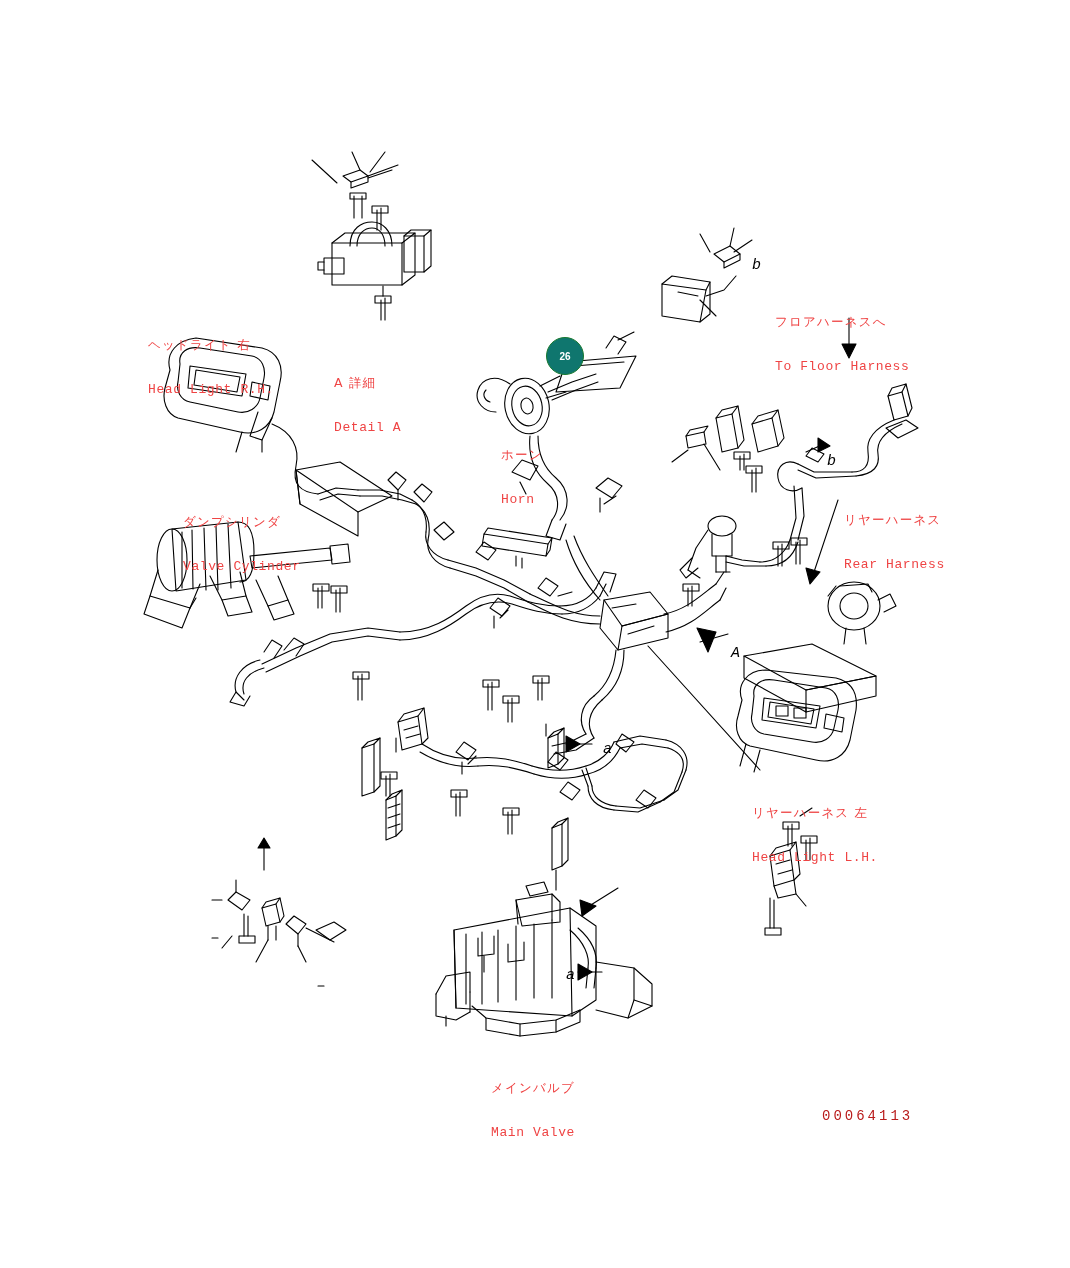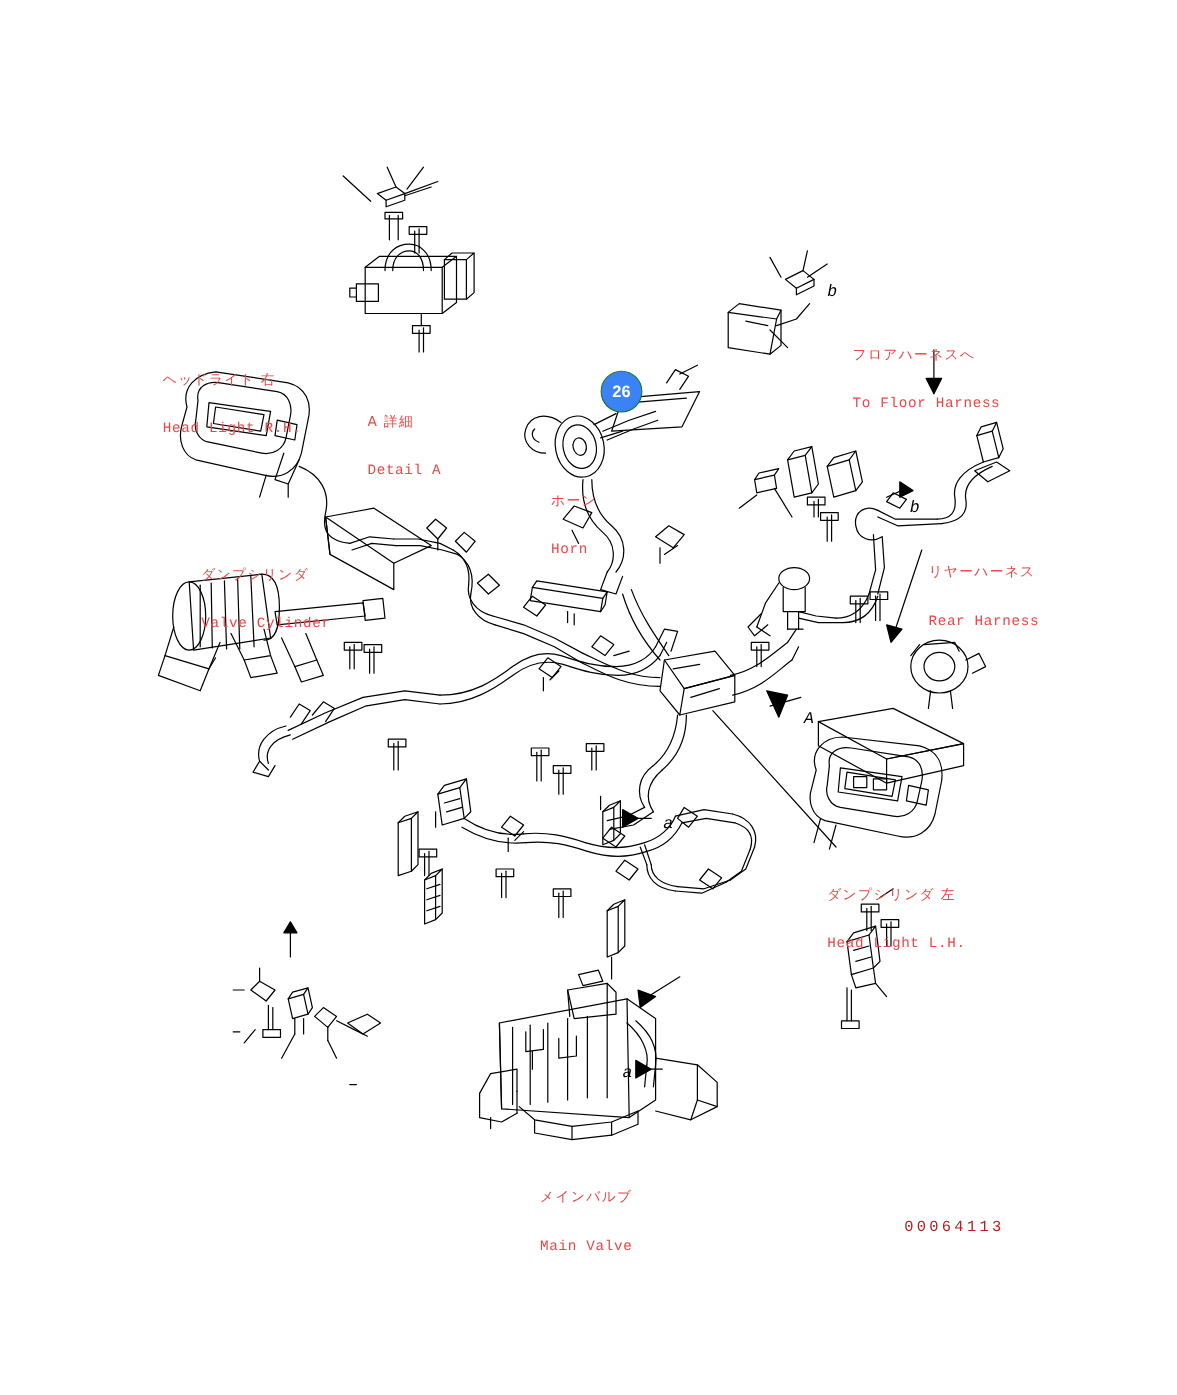--- a/index.html
+++ b/index.html
@@ -48,24 +48,24 @@
     font-family: "Liberation Mono", "DejaVu Sans Mono", monospace;
     font-size: 15px;
     font-style: italic;
     color: #000000;
   }
   .badge {
     position: absolute;
     width: 38px;
     height: 38px;
     border-radius: 50%;
-    background: #3b82f6;
+    background: #0f766e;
     color: #ffffff;
     font-family: "Liberation Sans", sans-serif;
-    font-size: 15px;
+    font-size: 10px;
     font-weight: bold;
     display: flex;
     align-items: center;
     justify-content: center;
     box-sizing: border-box;
     border: 1px solid #17792f;
   }
   .drawing-no {
     position: absolute;
     font-family: "Liberation Mono", "DejaVu Sans Mono", monospace;
@@ -566,21 +566,21 @@
     <span class="jp">リヤーハーネス</span>
     <span class="en">Rear Harness</span>
   </div>
 
   <div class="lbl" style="left:183px; top:484px;">
     <span class="jp">ダンプシリンダ</span>
     <span class="en">Valve Cylinder</span>
   </div>
 
   <div class="lbl" style="left:752px; top:775px;">
-    <span class="jp">ダンプシリンダ 左</span>
+    <span class="jp">リヤーハーネス 左</span>
     <span class="en">Head Light L.H.</span>
   </div>
 
 
 
   <div class="lbl" style="left:491px; top:1050px;">
     <span class="jp">メインバルブ</span>
     <span class="en">Main Valve</span>
   </div>
 

